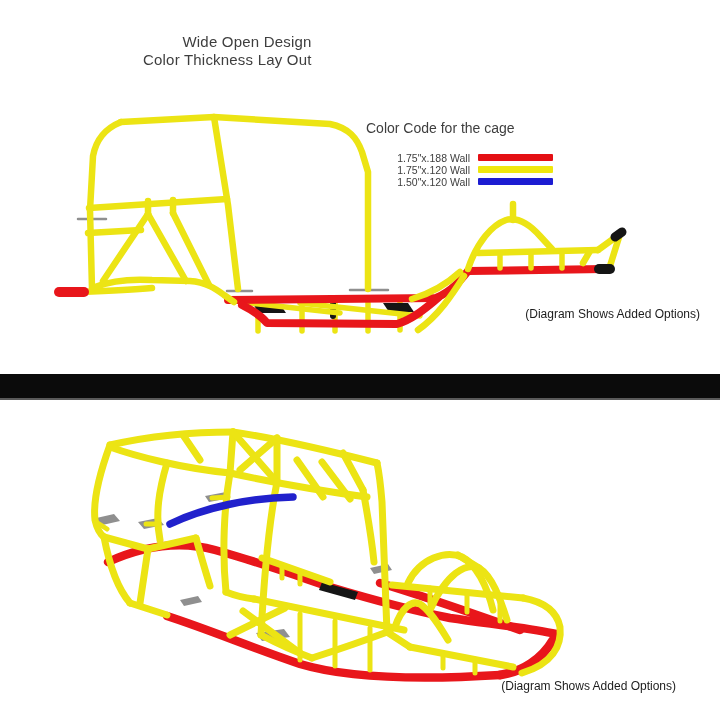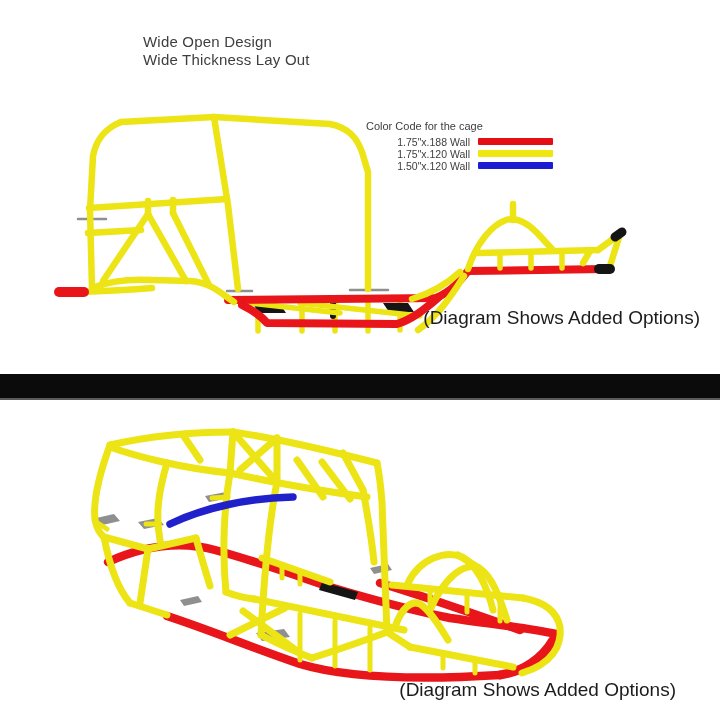--- a/index.html
+++ b/index.html
@@ -11,27 +11,27 @@
   html,body{width:720px;height:720px;background:#fff;overflow:hidden;
     font-family:"Liberation Sans","DejaVu Sans",sans-serif;}
   .stage{position:relative;width:720px;height:720px;background:#fff;}
   .panel{position:absolute;left:0;width:720px;}
   .panel.top{top:0;height:374px;}
   .panel.bottom{top:402px;height:318px;}
   .panel svg{position:absolute;left:0;top:0;}
   .divider{position:absolute;left:0;top:374px;width:720px;height:26px;
     background:var(--divider);border-bottom:2px solid #5a5a5a;}
   .page-title{position:absolute;left:143px;top:33px;font-size:15px;line-height:17.5px;
-    color:var(--text);letter-spacing:.2px;}
+    color:var(--text);letter-spacing:.2px;text-align:right;}
   .legend{position:absolute;left:366px;top:120px;width:200px;color:var(--text);}
-  .legend-title{font-size:11px;margin-bottom:4px;}
+  .legend-title{font-size:14px;margin-bottom:16px;}
   .legend-row{display:flex;align-items:center;height:11.8px;}
   .legend-label{width:104px;text-align:right;font-size:10.5px;white-space:nowrap;}
   .swatch{width:75px;height:7px;margin-left:8px;border-radius:1px;}
-  .caption{position:absolute;font-size:19px;color:var(--caption-text);}
+  .caption{position:absolute;font-size:12px;color:var(--caption-text);}
   .caption.top-cap{top:307px;right:20px;}
   .caption.bot-cap{top:277px;right:44px;}
   
   path{fill:none;stroke-linecap:round;stroke-linejoin:round;}
   .ty{stroke:var(--tube-yellow,#ece414);stroke-width:6.5;}
   .ty.thin{stroke-width:5.5;}
   .ty3{stroke:var(--tube-yellow,#ece414);stroke-width:7;}
   .ty3.thin{stroke-width:5;}
   .tr{stroke:var(--tube-red,#e8161b);stroke-width:8;}
   .tr.fat{stroke-width:10;}
@@ -94,21 +94,21 @@
       <path class="ty" d="M620,234 L610,266"></path>
       <path class="ty" d="M590,251 L583,263"></path>
 
       <path class="tr fat" d="M59,292 L84,292"></path>
       <path class="tk" stroke-width="9" d="M615,237 L622,232"></path>
       <path class="tk" stroke-width="10" d="M599,269 L610,269"></path>
     </svg>
 
     <div class="page-title">
       <div>Wide Open Design</div>
-      <div>Wide Thickness Lay Out</div>
+      <div>Color Thickness Lay Out</div>
     </div>
 
     <div class="legend">
       <div class="legend-title">Color Code for the cage</div>
       <div class="legend-row">
         <span class="legend-label">1.75"x.188 Wall</span>
         <span class="swatch" style="background-color: rgb(228, 15, 20);"></span>
       </div>
       <div class="legend-row">
         <span class="legend-label">1.75"x.120 Wall</span>

